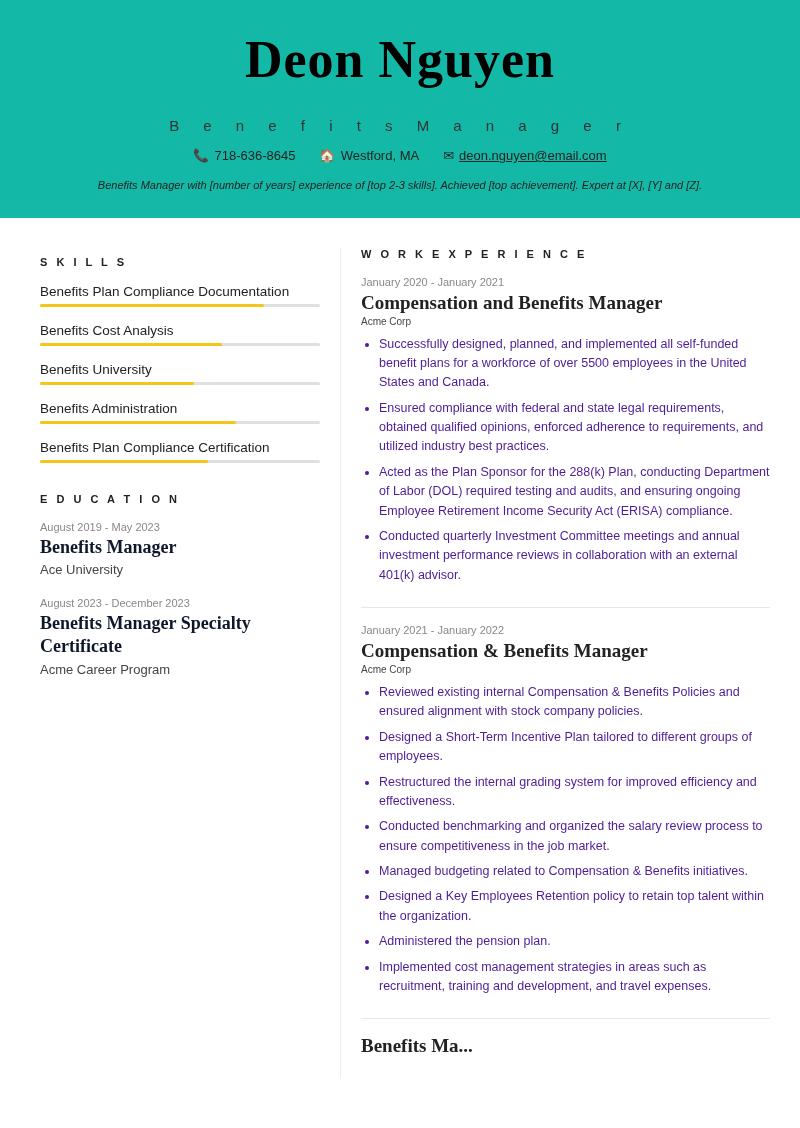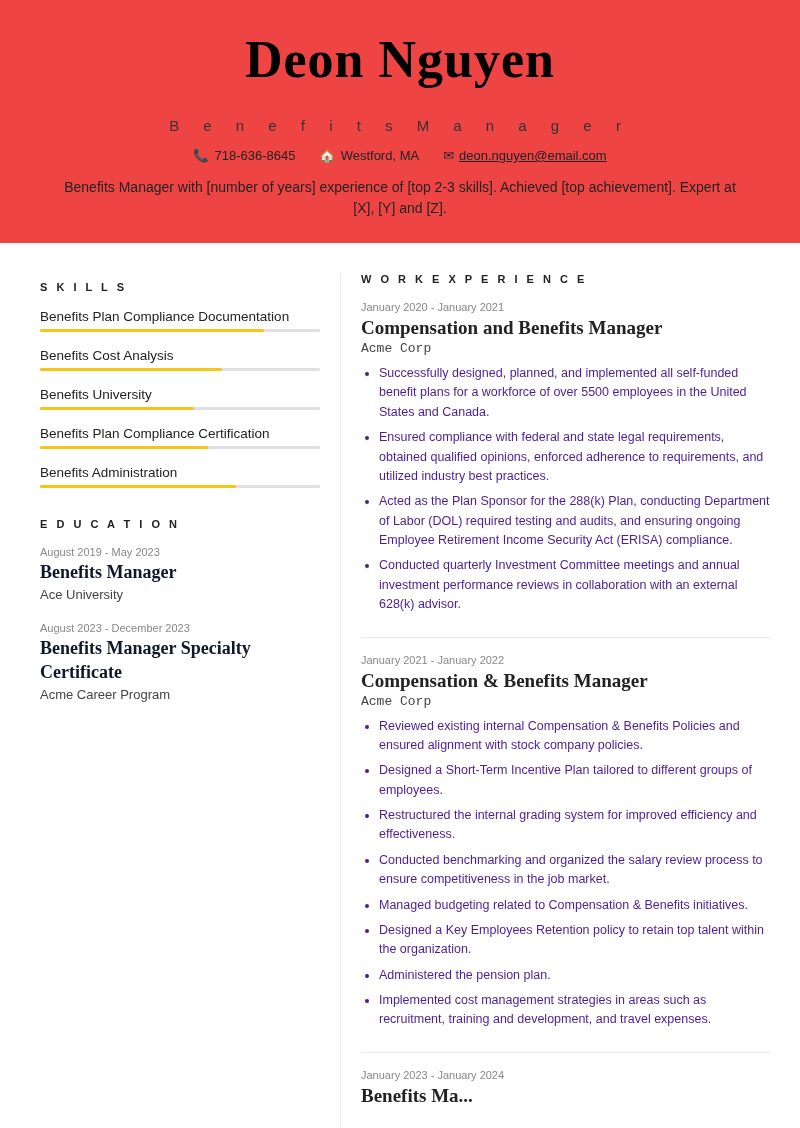--- a/index.html
+++ b/index.html
@@ -12,21 +12,21 @@
       min-height: 1128px;
     }
     .page {
       width: 800px;
       min-height: 1128px;
       background: #fff;
       box-shadow: 0 2px 10px rgba(0,0,0,0.15);
     }
     
     .header {
-      background: #ef4444;
+      background: #14b8a6;
       padding: 30px 20px 24px;
       text-align: center;
     }
     .header-name {
       font-size: 52px;
       font-weight: bold;
       color: #000;
       letter-spacing: 1px;
       font-family: Georgia, serif;
       margin-bottom: 8px;
@@ -52,26 +52,27 @@
     }
     .contact-item {
       display: flex;
       align-items: center;
       gap: 5px;
     }
     .contact-icon {
       font-size: 13px;
     }
     .header-summary {
-      font-size: 14px;
+      font-size: 11px;
       color: #222;
       font-family: Arial, sans-serif;
       max-width: 680px;
       margin: 0 auto;
       line-height: 1.5;
+      font-style: italic;
     }
     
     .body {
       display: flex;
       padding: 30px 0 30px 0;
     }
     
     .left-col {
       width: 340px;
       min-width: 340px;
@@ -159,23 +160,23 @@
       margin-bottom: 4px;
     }
     .job-title {
       font-size: 19px;
       font-weight: bold;
       color: #222;
       font-family: Georgia, serif;
       margin-bottom: 2px;
     }
     .job-company {
-      font-size: 13px;
+      font-size: 10px;
       color: #444;
-      font-family: Liberation Mono, monospace;
+      font-family: Liberation Sans, sans-serif;
       margin-bottom: 8px;
     }
     .job-bullets {
       padding-left: 18px;
     }
     .job-bullets li {
       font-size: 12.5px;
       color: #4c1d95;
       font-family: Arial, sans-serif;
       line-height: 1.55;
@@ -230,29 +231,29 @@
       <div class="skill-bar-fill" style="width:65%"></div>
     </div>
   </div>
           <div class="skill-item">
     <div class="skill-name">Benefits University</div>
     <div class="skill-bar-bg">
       <div class="skill-bar-fill" style="width:55%"></div>
     </div>
   </div>
           <div class="skill-item">
+    <div class="skill-name">Benefits Administration</div>
+    <div class="skill-bar-bg">
+      <div class="skill-bar-fill" style="width:70%"></div>
+    </div>
+  </div>
+          <div class="skill-item">
     <div class="skill-name">Benefits Plan Compliance Certification</div>
     <div class="skill-bar-bg">
       <div class="skill-bar-fill" style="width:60%"></div>
-    </div>
-  </div>
-          <div class="skill-item">
-    <div class="skill-name">Benefits Administration</div>
-    <div class="skill-bar-bg">
-      <div class="skill-bar-fill" style="width:70%"></div>
     </div>
   </div>
         </div>
 
       <div class="edu-section">
         <div class="section-header">E D U C A T I O N</div>
         <div id="education-list">
             <div class="edu-item">
     <div class="edu-dates">August 2019 - May 2023</div>
     <div class="edu-degree">Benefits Manager</div>
@@ -271,41 +272,40 @@
       <div class="work-section-header">W O R K  E X P E R I E N C E</div>
       <div id="jobs-list">
           <div class="job-item">
     <div class="job-dates">January 2020 - January 2021</div>
     <div class="job-title">Compensation and Benefits Manager</div>
     <div class="job-company">Acme Corp</div>
     <ul class="job-bullets">
               <li>Successfully designed, planned, and implemented all self-funded benefit plans for a workforce of over 5500 employees in the United States and Canada.</li>
               <li>Ensured compliance with federal and state legal requirements, obtained qualified opinions, enforced adherence to requirements, and utilized industry best practices.</li>
               <li>Acted as the Plan Sponsor for the 288(k) Plan, conducting Department of Labor (DOL) required testing and audits, and ensuring ongoing Employee Retirement Income Security Act (ERISA) compliance.</li>
-              <li>Conducted quarterly Investment Committee meetings and annual investment performance reviews in collaboration with an external 628(k) advisor.</li>
+              <li>Conducted quarterly Investment Committee meetings and annual investment performance reviews in collaboration with an external 401(k) advisor.</li>
             </ul>
   </div>
           <hr class="divider">
           <div class="job-item">
     <div class="job-dates">January 2021 - January 2022</div>
     <div class="job-title">Compensation &amp; Benefits Manager</div>
     <div class="job-company">Acme Corp</div>
     <ul class="job-bullets">
               <li>Reviewed existing internal Compensation &amp; Benefits Policies and ensured alignment with stock company policies.</li>
               <li>Designed a Short-Term Incentive Plan tailored to different groups of employees.</li>
               <li>Restructured the internal grading system for improved efficiency and effectiveness.</li>
               <li>Conducted benchmarking and organized the salary review process to ensure competitiveness in the job market.</li>
               <li>Managed budgeting related to Compensation &amp; Benefits initiatives.</li>
               <li>Designed a Key Employees Retention policy to retain top talent within the organization.</li>
               <li>Administered the pension plan.</li>
               <li>Implemented cost management strategies in areas such as recruitment, training and development, and travel expenses.</li>
             </ul>
   </div>
           <hr class="divider">
           <div class="job-item">
-    <div class="job-dates">January 2023 - January 2024</div>
     <div class="job-title">Benefits Ma...</div>
 
   </div>
         </div>
     </div>
   </div>
 </div>
 
 </body></html>

